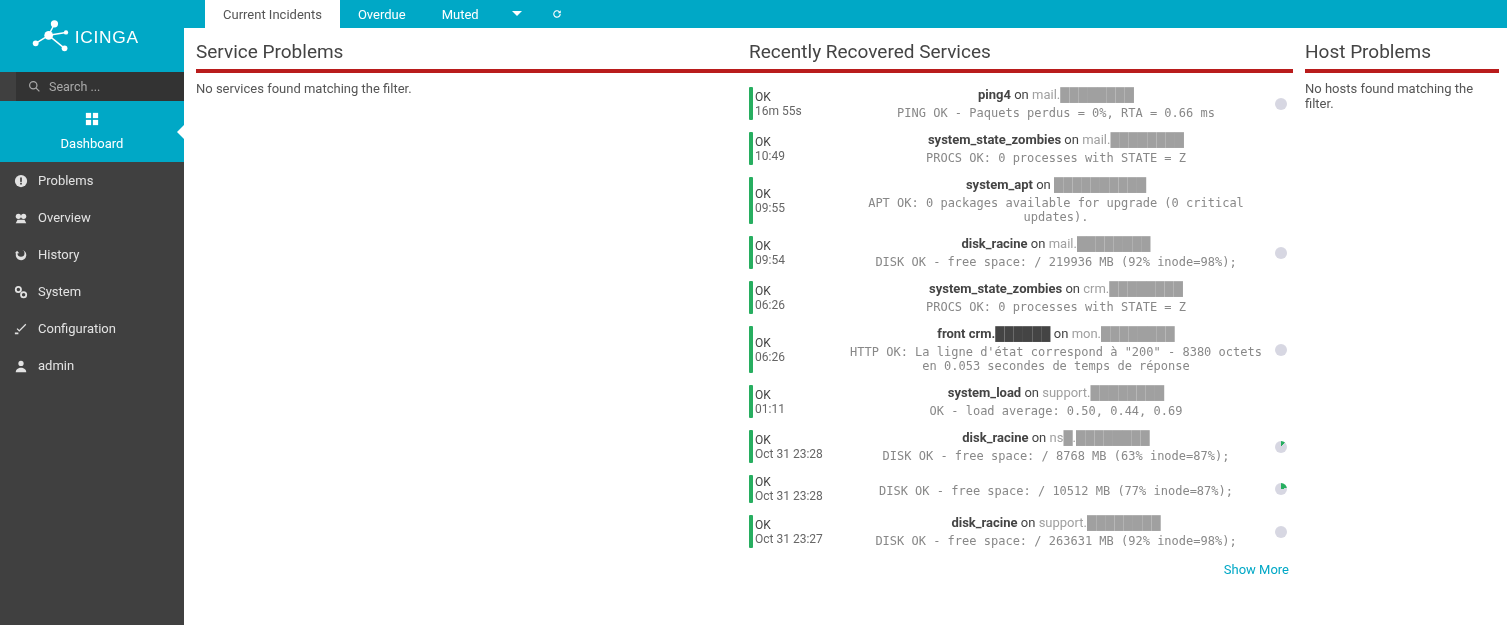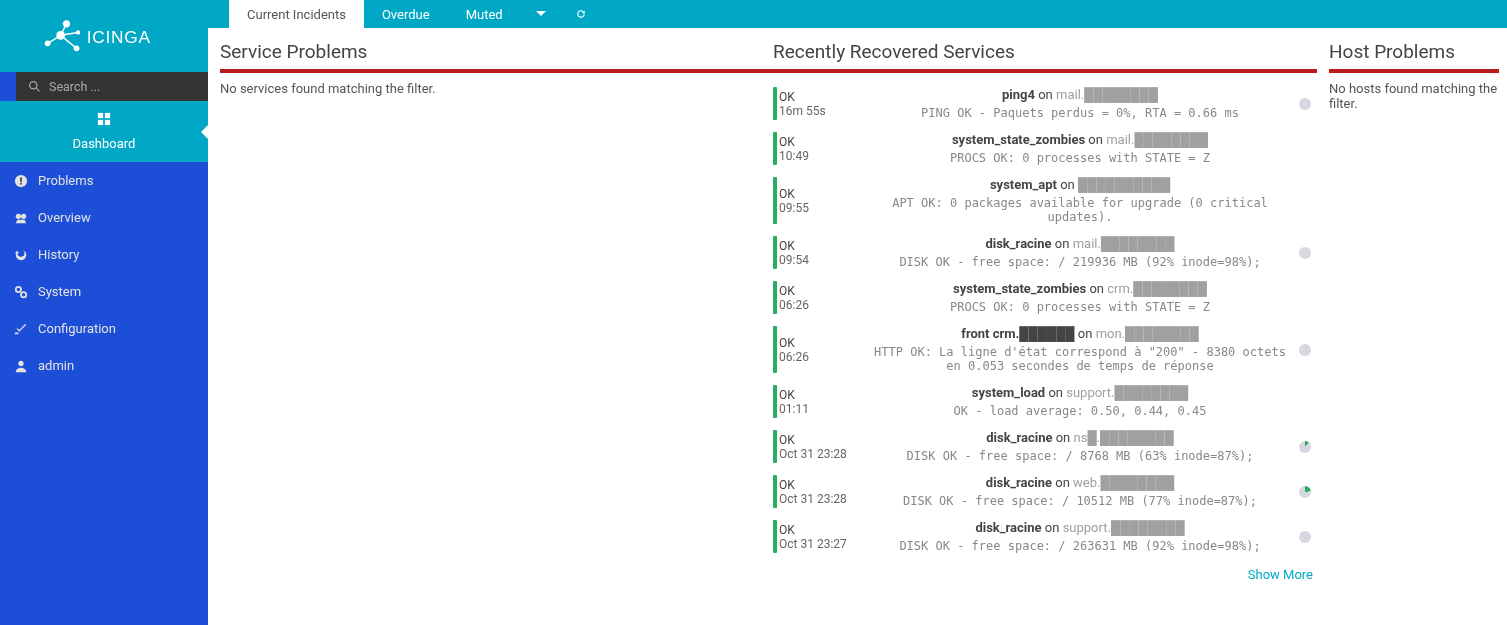--- a/index.html
+++ b/index.html
@@ -7,22 +7,22 @@
     font-family: -apple-system, BlinkMacSystemFont, "Segoe UI", Roboto, Helvetica, Arial, sans-serif;
     font-size: 13px;
     color: #333;
     background: #fff;
     overflow: hidden;
   }
   .app { display: flex; width: 1507px; height: 625px; }
 
   
   .sidebar {
-    width: 208px;
-    background: #1d4ed8;
+    width: 184px;
+    background: #404040;
     color: #ccc;
     display: flex;
     flex-direction: column;
     flex-shrink: 0;
   }
   .logo-box {
     background: #00a8c6;
     height: 72px;
     display: flex;
     align-items: center;
@@ -366,21 +366,21 @@
               </div>
             </div>
             <div class="row">
               <div class="state-bar"></div>
               <div class="time-col">
                 <div class="ok">OK</div>
                 <div>01:11</div>
               </div>
               <div class="detail-col">
                 <div class="title-line"><span class="svc">system_load</span><span class="on"> on </span><span class="host">support.████████</span></div>
-                <div class="output">OK - load average: 0.50, 0.44, 0.45</div>
+                <div class="output">OK - load average: 0.50, 0.44, 0.69</div>
               </div>
               <div class="perf-col"></div>
             </div>
             <div class="row">
               <div class="state-bar"></div>
               <div class="time-col">
                 <div class="ok">OK</div>
                 <div>Oct 31 23:28</div>
               </div>
               <div class="detail-col">
@@ -391,21 +391,20 @@
                 <div class="pie partial"></div>
               </div>
             </div>
             <div class="row">
               <div class="state-bar"></div>
               <div class="time-col">
                 <div class="ok">OK</div>
                 <div>Oct 31 23:28</div>
               </div>
               <div class="detail-col">
-                <div class="title-line"><span class="svc">disk_racine</span><span class="on"> on </span><span class="host">web.████████</span></div>
                 <div class="output">DISK OK - free space: / 10512 MB (77% inode=87%);</div>
               </div>
               <div class="perf-col">
                 <div class="pie quarter"></div>
               </div>
             </div>
             <div class="row">
               <div class="state-bar"></div>
               <div class="time-col">
                 <div class="ok">OK</div>

